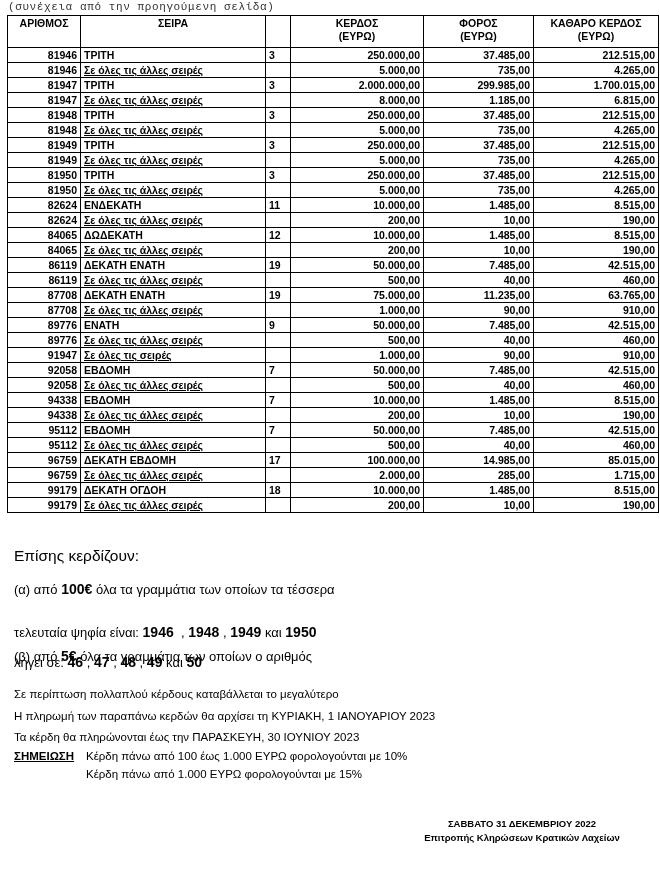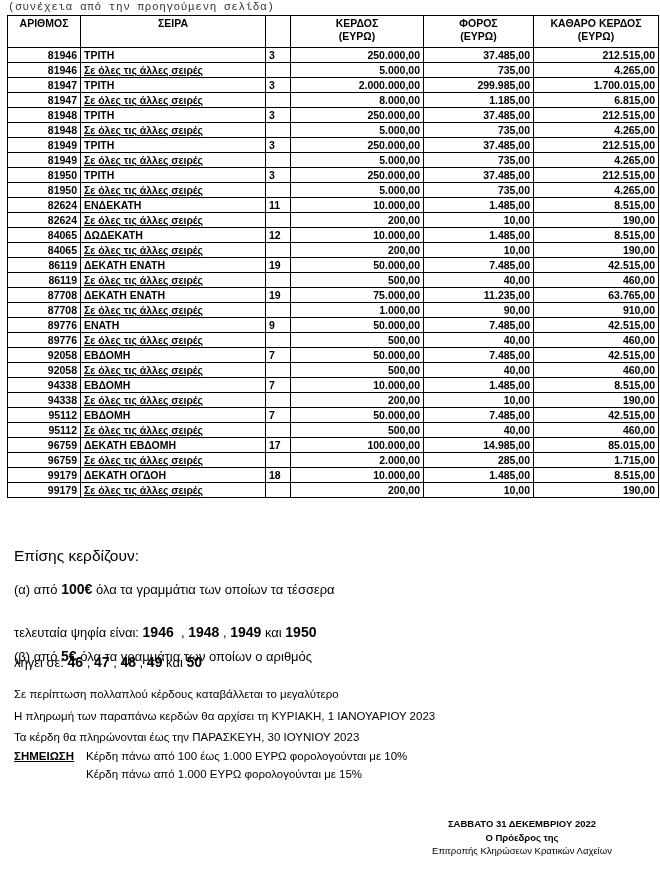--- a/index.html
+++ b/index.html
@@ -207,20 +207,28 @@
       </tr>
       <tr class="body-row">
         <td class="num">89776</td>
         <td class="ser under">Σε όλες τις άλλες σειρές</td>
         <td class="draw"></td>
         <td class="money">500,00</td>
         <td class="money">40,00</td>
         <td class="money">460,00</td>
       </tr>
       <tr class="body-row">
+        <td class="num">91947</td>
+        <td class="ser under">Σε όλες τις σειρές</td>
+        <td class="draw"></td>
+        <td class="money">1.000,00</td>
+        <td class="money">90,00</td>
+        <td class="money">910,00</td>
+      </tr>
+      <tr class="body-row">
         <td class="num">92058</td>
         <td class="ser">ΕΒΔΟΜΗ</td>
         <td class="draw">7</td>
         <td class="money">50.000,00</td>
         <td class="money">7.485,00</td>
         <td class="money">42.515,00</td>
       </tr>
       <tr class="body-row">
         <td class="num">92058</td>
         <td class="ser under">Σε όλες τις άλλες σειρές</td>
@@ -305,15 +313,14 @@
 <div class="extra pb2"><span>λήγει σε: </span><b>46</b><span style="white-space:pre"> , </span><b>47</b><span style="white-space:pre"> , </span><b>48</b><span style="white-space:pre"> , </span><b>49</b><span style="white-space:pre"> και </span><b>50</b></div>
 
 <div class="note n1">Σε περίπτωση πολλαπλού κέρδους καταβάλλεται το μεγαλύτερο</div>
 <div class="note n2">Η πληρωμή των παραπάνω κερδών θα αρχίσει τη ΚΥΡΙΑΚΗ, 1 ΙΑΝΟΥΑΡΙΟΥ 2023</div>
 <div class="note n3">Τα κέρδη θα πληρώνονται έως την ΠΑΡΑΣΚΕΥΗ, 30 ΙΟΥΝΙΟΥ 2023</div>
 <div class="note n4"><span class="lbl">ΣΗΜΕΙΩΣΗ</span><span>Κέρδη πάνω από 100 έως 1.000 ΕΥΡΩ φορολογούνται με 10%</span></div>
 <div class="note n5">Κέρδη πάνω από 1.000 ΕΥΡΩ φορολογούνται με 15%</div>
 
 <div class="sig">
   <div>ΣΑΒΒΑΤΟ 31 ΔΕΚΕΜΒΡΙΟΥ 2022</div>
-  <div>Ο Πρόεδρος της</div>
   <div>Επιτροπής Κληρώσεων Κρατικών Λαχείων</div>
 </div>
 
 </body></html>

